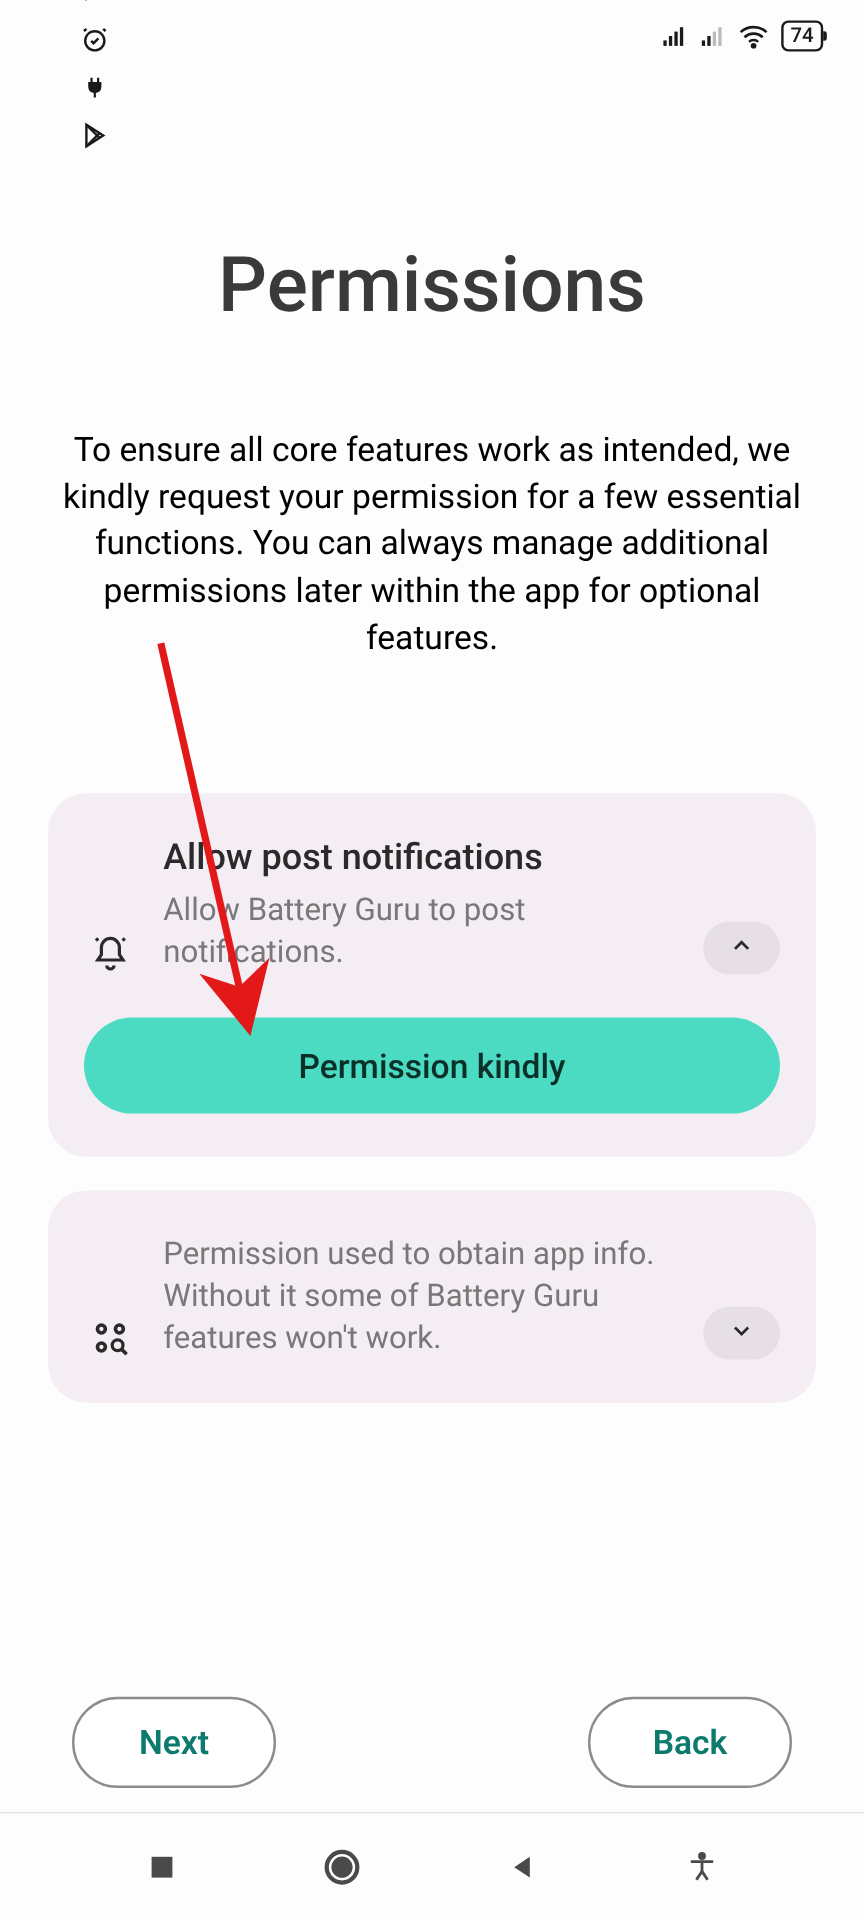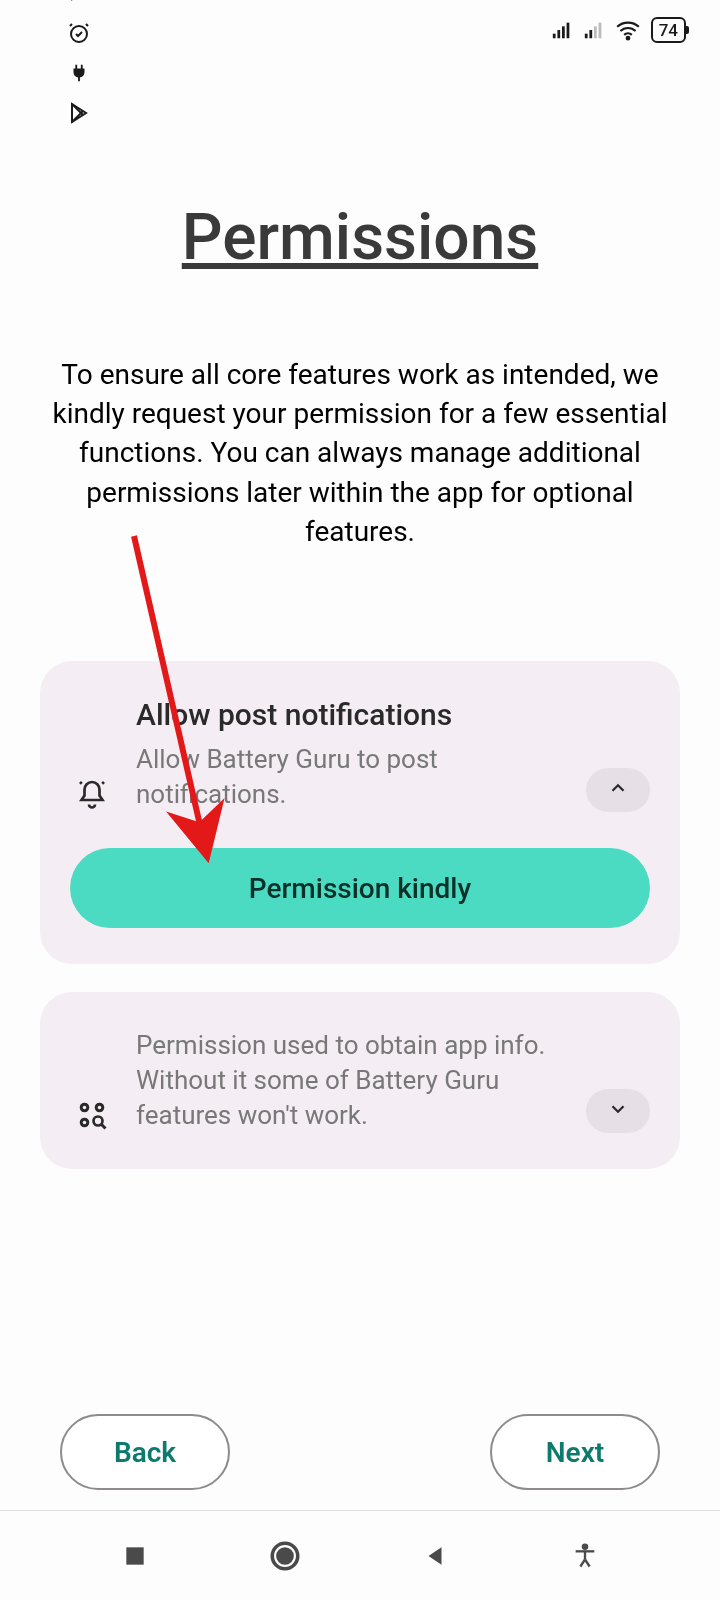--- a/index.html
+++ b/index.html
@@ -44,21 +44,20 @@
   }
   .content {
     padding: 0 40px;
   }
   .page-title {
     text-align: center;
     font-size: 64px;
     font-weight: 500;
     color: #3a3a3a;
     margin-top: 140px;
-    text-decoration: underline;
   }
   .page-desc {
     text-align: center;
     font-size: 28px;
     color: #000000;
     margin-top: 80px;
     line-height: 1.4;
     padding: 0 6px;
   }
   .card {
@@ -265,24 +264,24 @@
               <path d="M6 9l6 6 6-6"></path>
             </svg>
         </span>
       </div>
     </div>
   </div>
 </div>
 
 <div class="bottom-nav">
   <div class="nav-btn">
+    <span>Next</span>
+  </div>
+  <div class="nav-btn">
     <span>Back</span>
-  </div>
-  <div class="nav-btn">
-    <span>Next</span>
   </div>
 </div>
 
 <div class="sys-nav">
   <div class="sys-nav-item">
     <svg width="26" height="26" viewBox="0 0 24 24" fill="#4a4a4a">
         <rect x="4" y="4" width="16" height="16"></rect>
       </svg>
   </div>
   <div class="sys-nav-item">

